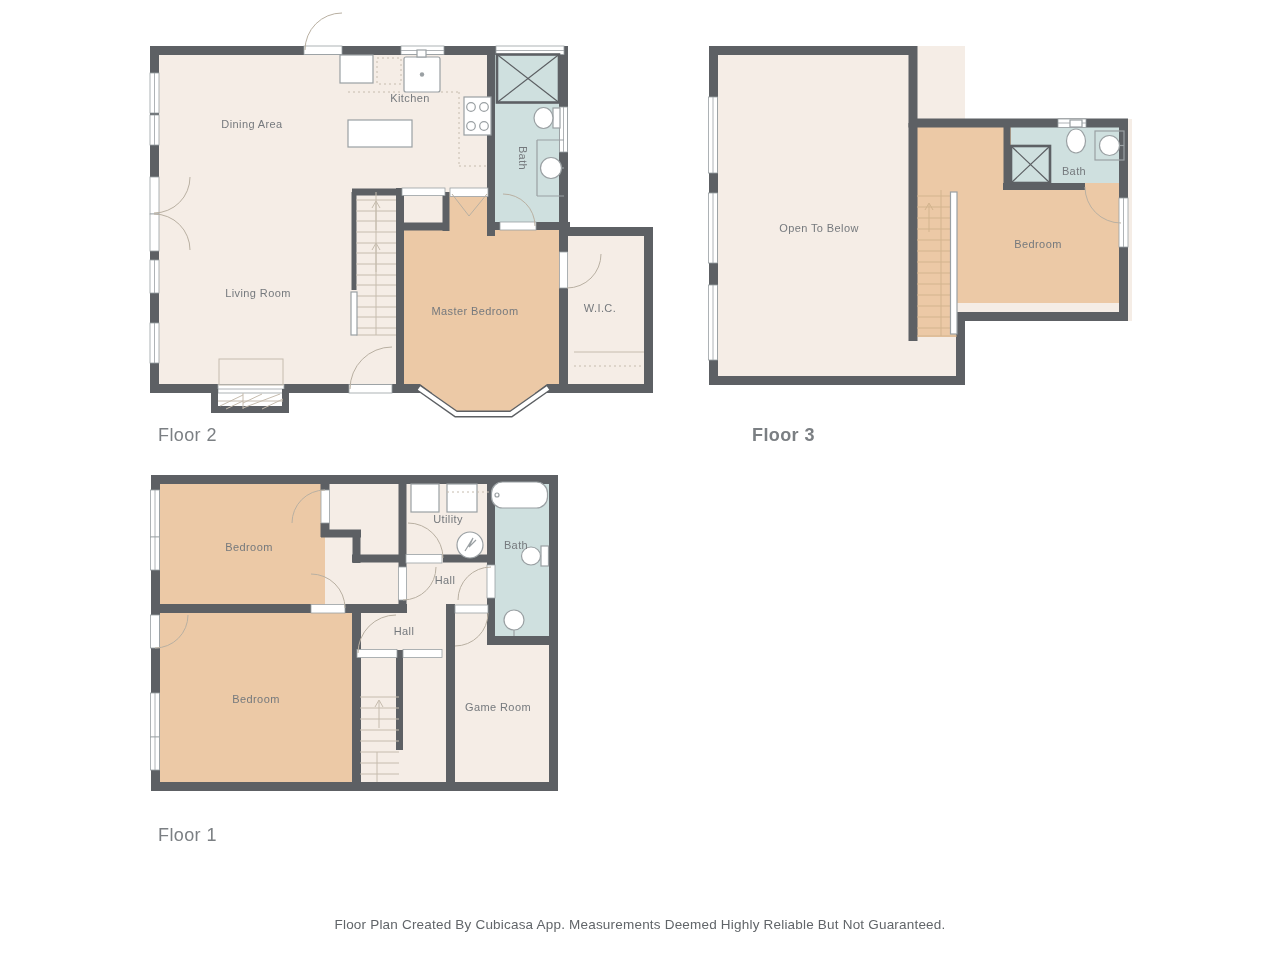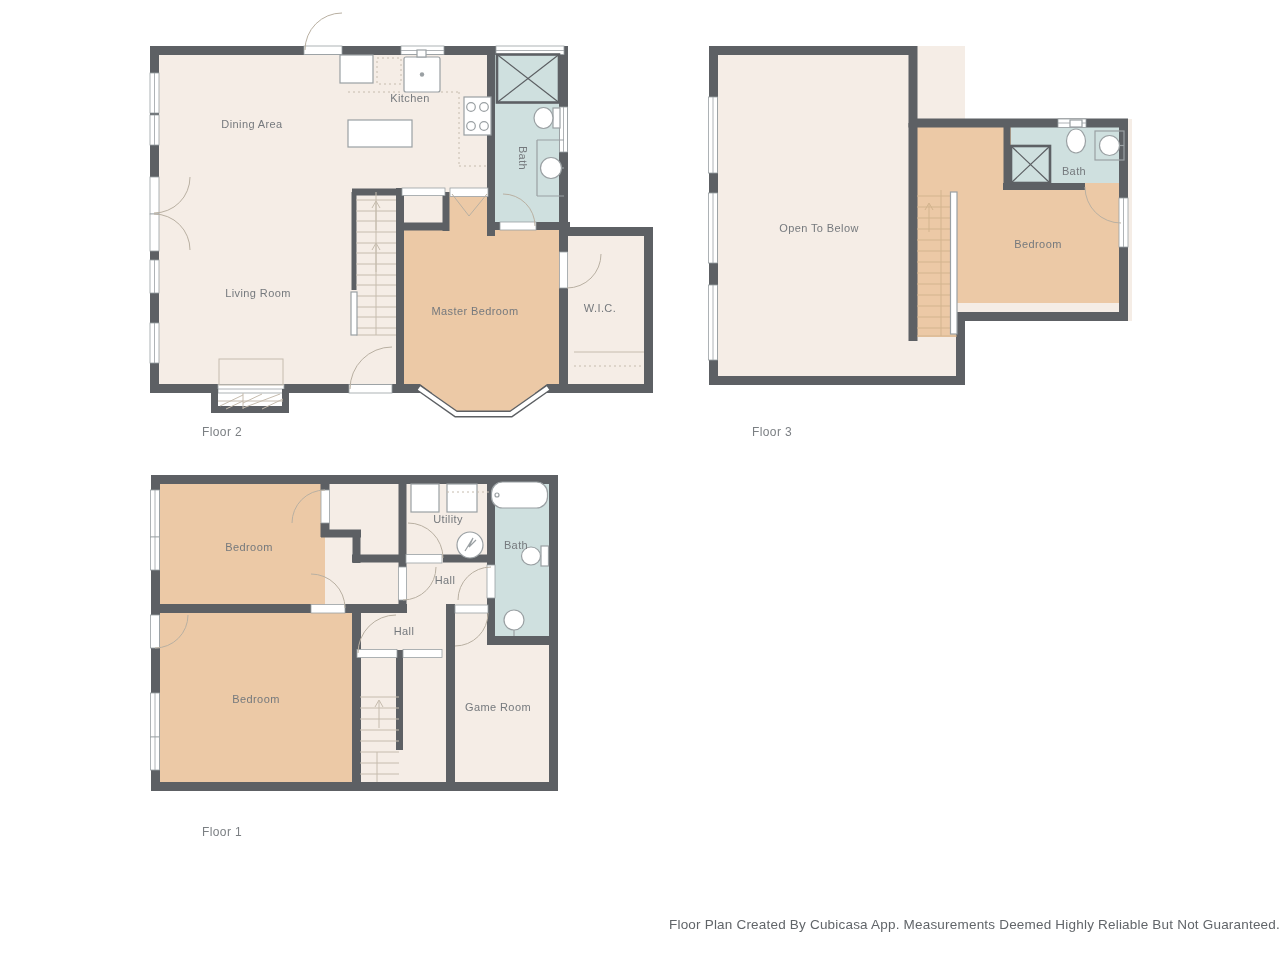--- a/index.html
+++ b/index.html
@@ -16,22 +16,22 @@
   .fixn{fill:none;stroke:var(--fixture-line);stroke-width:1.2;}
   .tread{stroke:var(--detail-line);stroke-width:1;fill:none;}
   .tread2{stroke:var(--detail-line-warm);stroke-width:1;fill:none;}
   .outline{stroke:var(--detail-line);stroke-width:1;fill:none;}
   .dot{stroke:var(--detail-line);stroke-width:1;fill:none;stroke-dasharray:2 3;}
   .xline{stroke:var(--wall);stroke-width:1.2;fill:none;}
   .sbox{stroke:var(--wall);stroke-width:2.6;fill:none;}
   .room-cream{fill:var(--cream);}
   .room-peach{fill:var(--peach);}
   .room-blue{fill:var(--blue);}
-  .floor-label{position:absolute;font-size:12px;color:var(--floor-label);letter-spacing:.4px;margin-left:44px;}
-  .footer{position:absolute;left:0;top:917px;width:1280px;text-align:right;font-size:13.5px;
+  .floor-label{position:absolute;font-size:18px;color:var(--floor-label);letter-spacing:.4px;}
+  .footer{position:absolute;left:0;top:917px;width:1280px;text-align:center;font-size:13.5px;
     color:var(--footer-text);letter-spacing:.2px;}
 </style>
 </head>
 <body>
 
 <svg id="canvas" width="1280" height="960" viewBox="0 0 1280 960">
 
   <g>
     <g>
       <rect class="room-cream" x="150" y="46" width="418" height="347"></rect>
@@ -379,16 +379,16 @@
       <text class="room" x="448" y="523">Utility</text>
       <text class="room" x="445" y="584">Hall</text>
       <text class="room" x="404" y="635">Hall</text>
       <text class="room" x="516" y="549">Bath</text>
       <text class="room" x="498" y="711">Game Room</text>
     </g>
   </g>
 </svg>
 
 <div class="floor-label" style="left:158px;top:425px;">Floor 2</div>
-<div class="floor-label" style="left:708px;top:425px;">Floor 3</div>
+<div class="floor-label" style="left:752px;top:425px;font-weight:bold;">Floor 3</div>
 <div class="floor-label" style="left:158px;top:825px;">Floor 1</div>
 
 <div class="footer">Floor Plan Created By Cubicasa App. Measurements Deemed Highly Reliable But Not Guaranteed.</div>
 
 </body></html>

